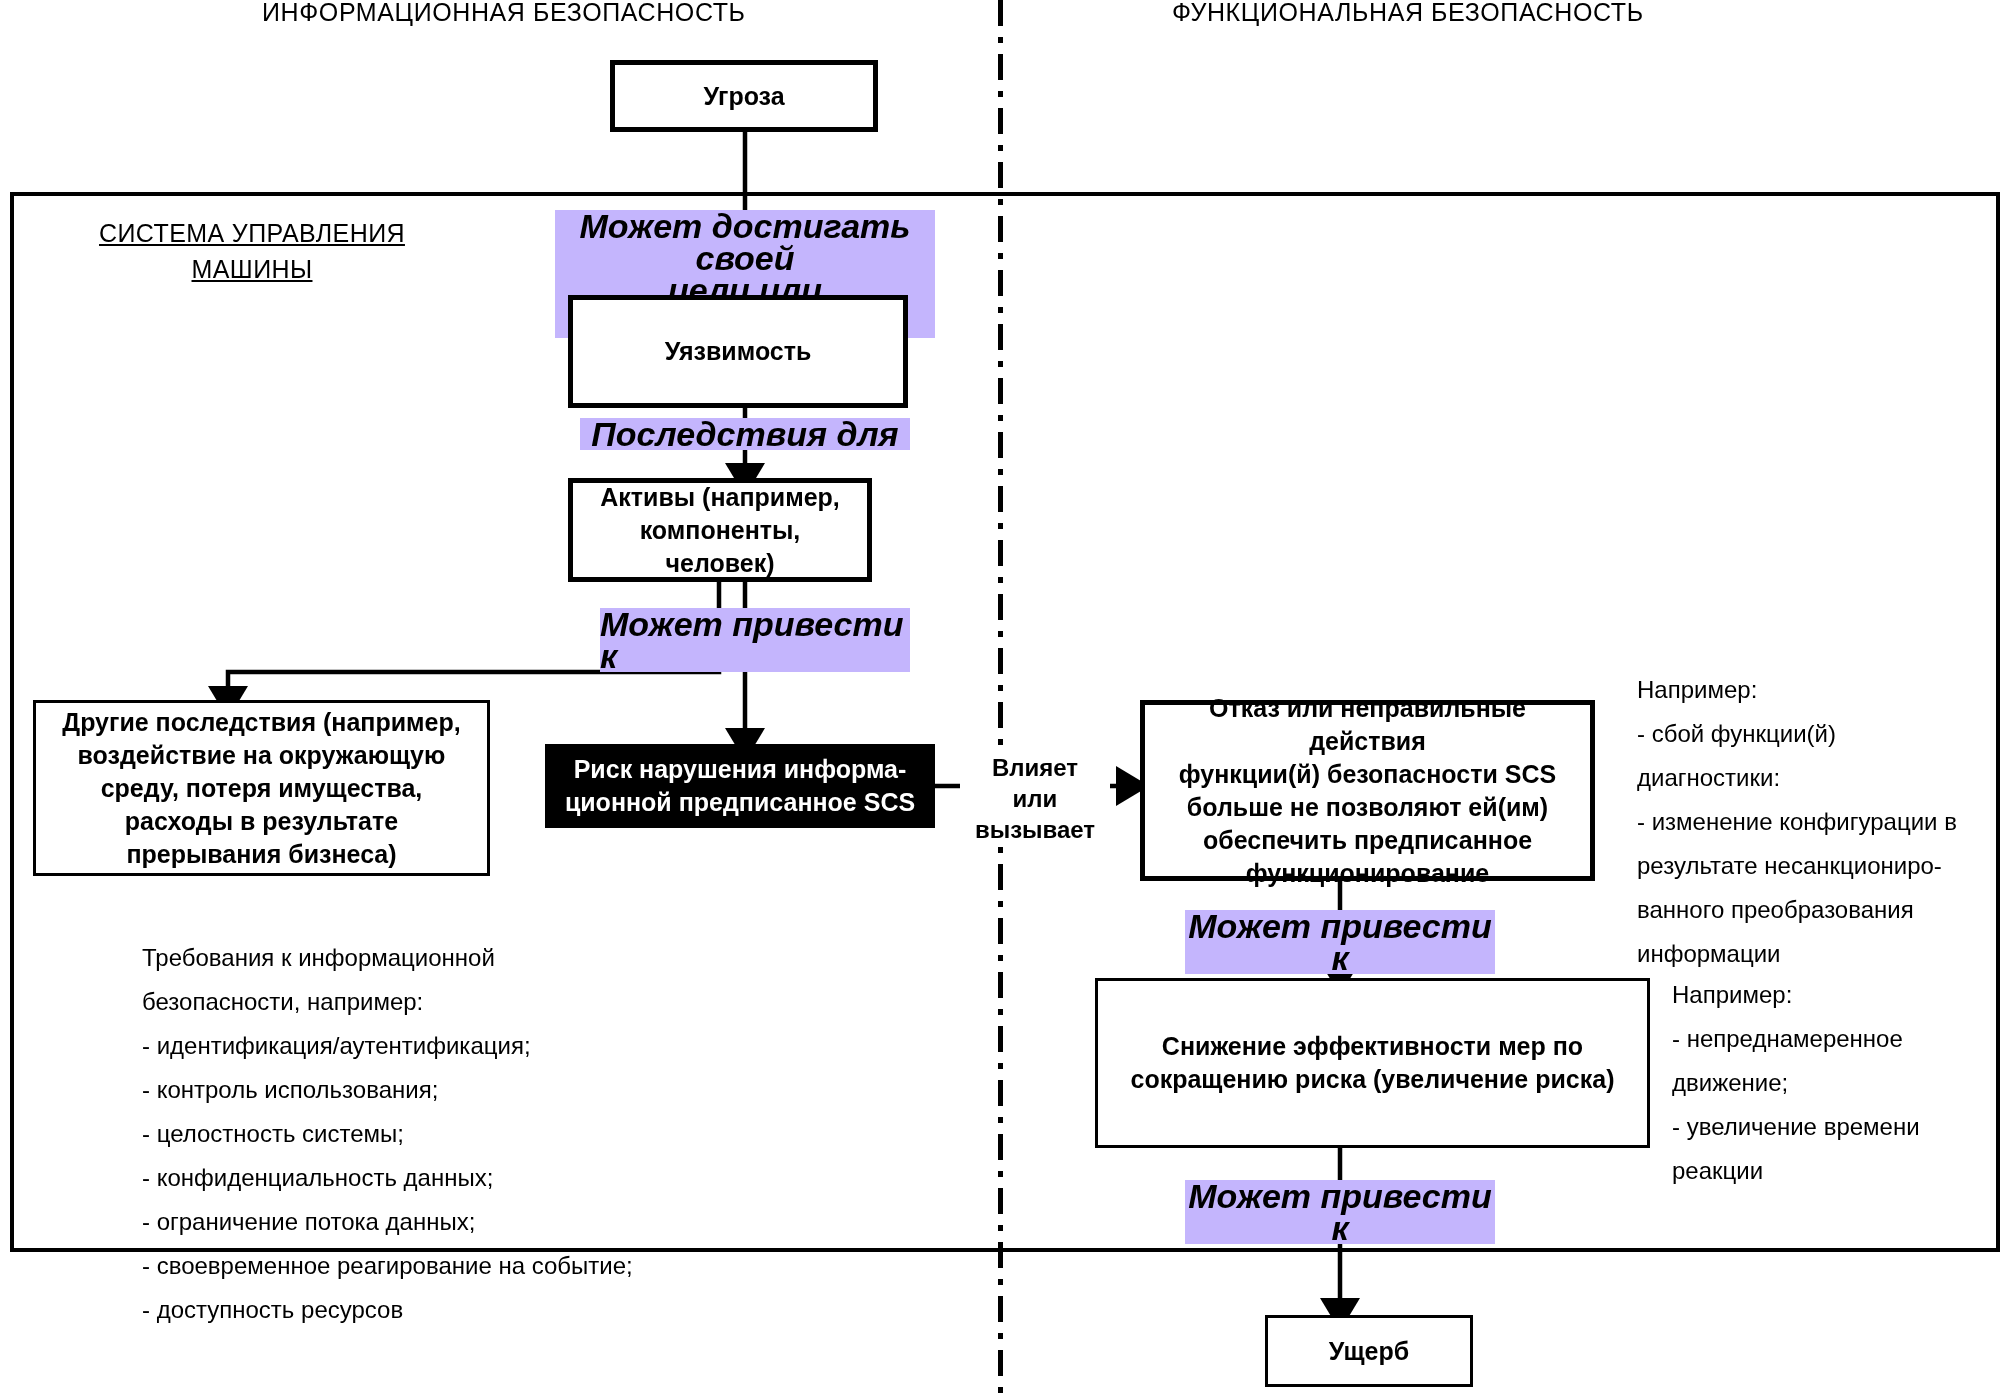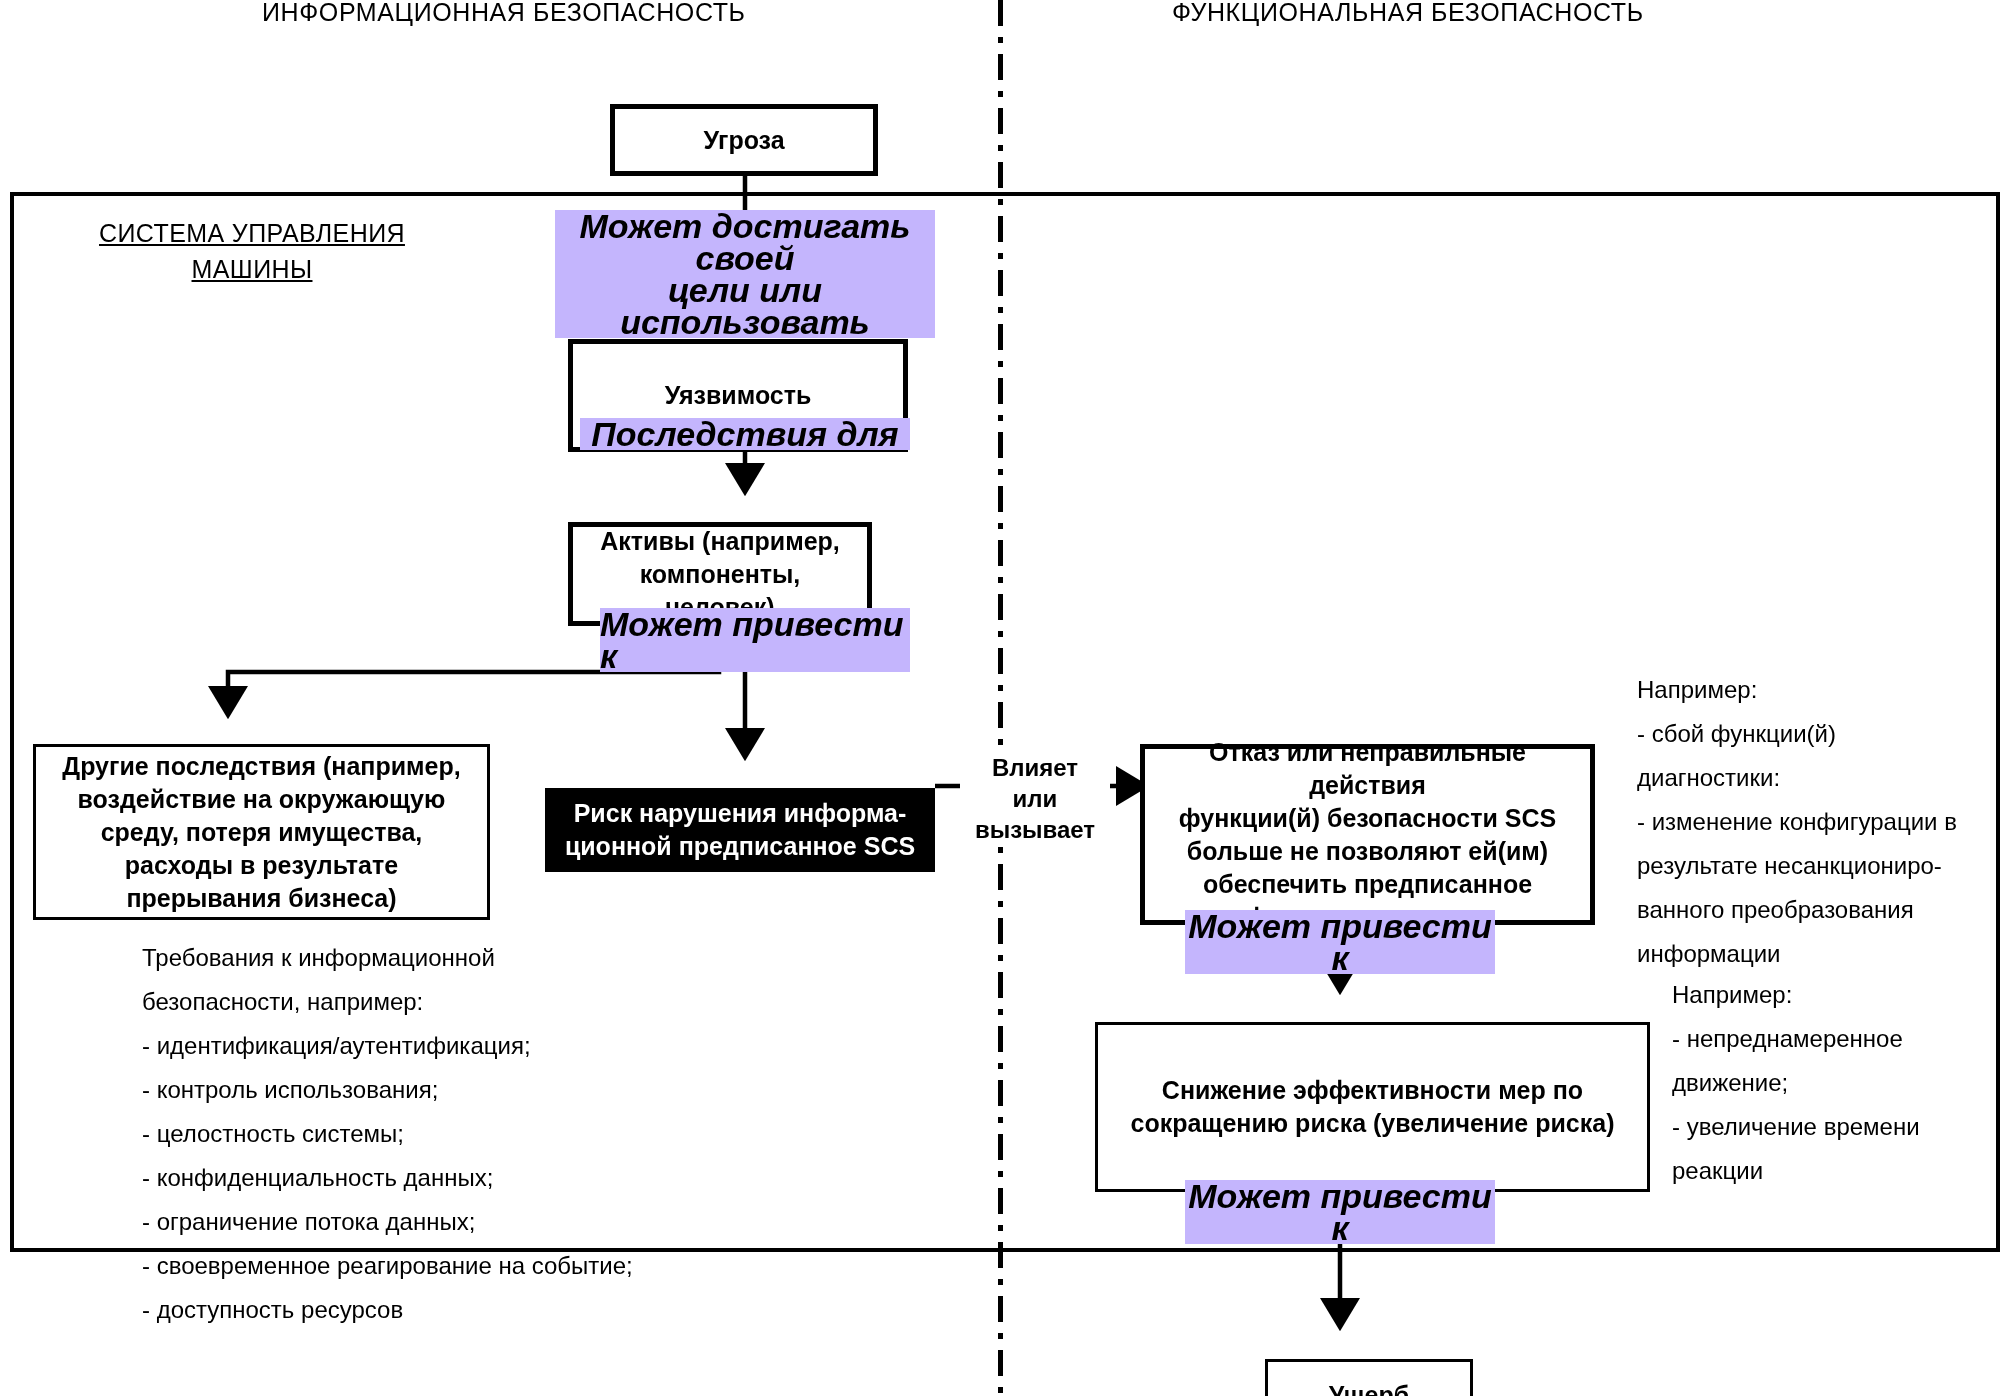--- a/index.html
+++ b/index.html
@@ -58,21 +58,20 @@
     box-sizing:border-box;
     display:flex;
     align-items:center;
     justify-content:center;
     text-align:center;
     background:#ffffff;
     border:3px solid #000;
     font-size:25px;
     line-height:33px;
     font-weight:700;
-    margin-top:44px;
   }
   .node.thin{border-width:3px;}
   .node.thick{border-width:5px;}
   .node.inverted{
     background:#000000;
     color:#ffffff;
     border:none;
   }
   .node .txt{padding:0 10px;}
 

